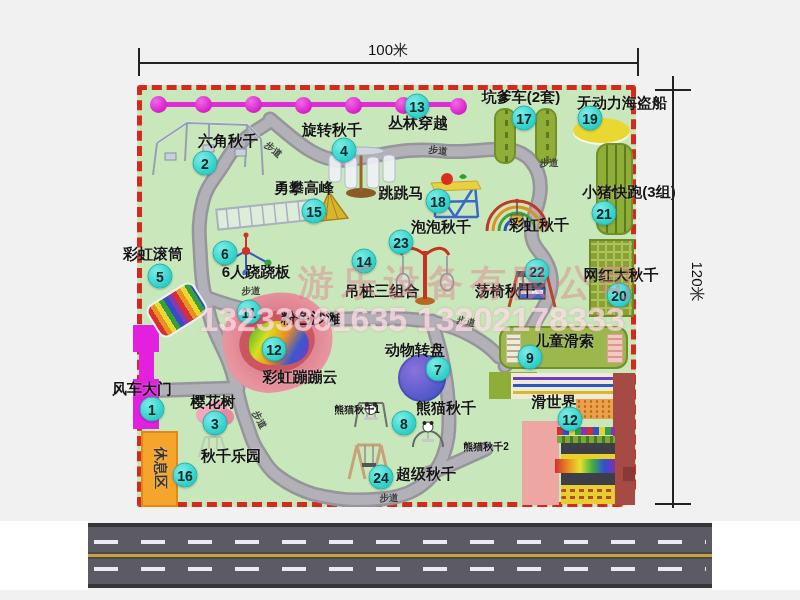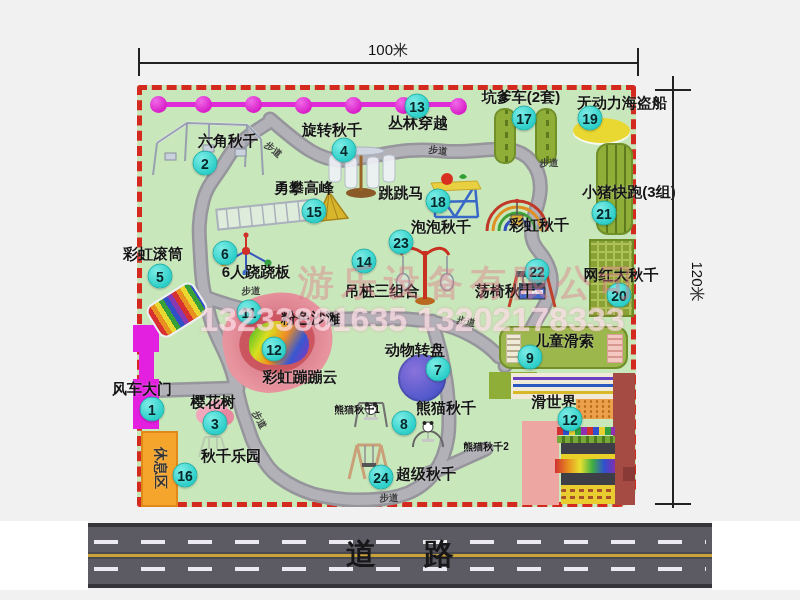--- a/index.html
+++ b/index.html
@@ -375,16 +375,15 @@
 
   <div class="wm1">游乐设备有限公司</div>
   <div class="wm2">13233861635 13202178333</div>
 
   <div class="road-side" style="left:0;width:88px;"></div>
   <div class="road-side" style="left:712px;width:88px;"></div>
   <div id="road">
     <div class="dash" style="top:13px;"></div>
     <div class="dash" style="bottom:13px;"></div>
     <div class="gold"></div>
-    <div class="road-label">道路</div>
   </div>
 
 </div>
 
 </body></html>

